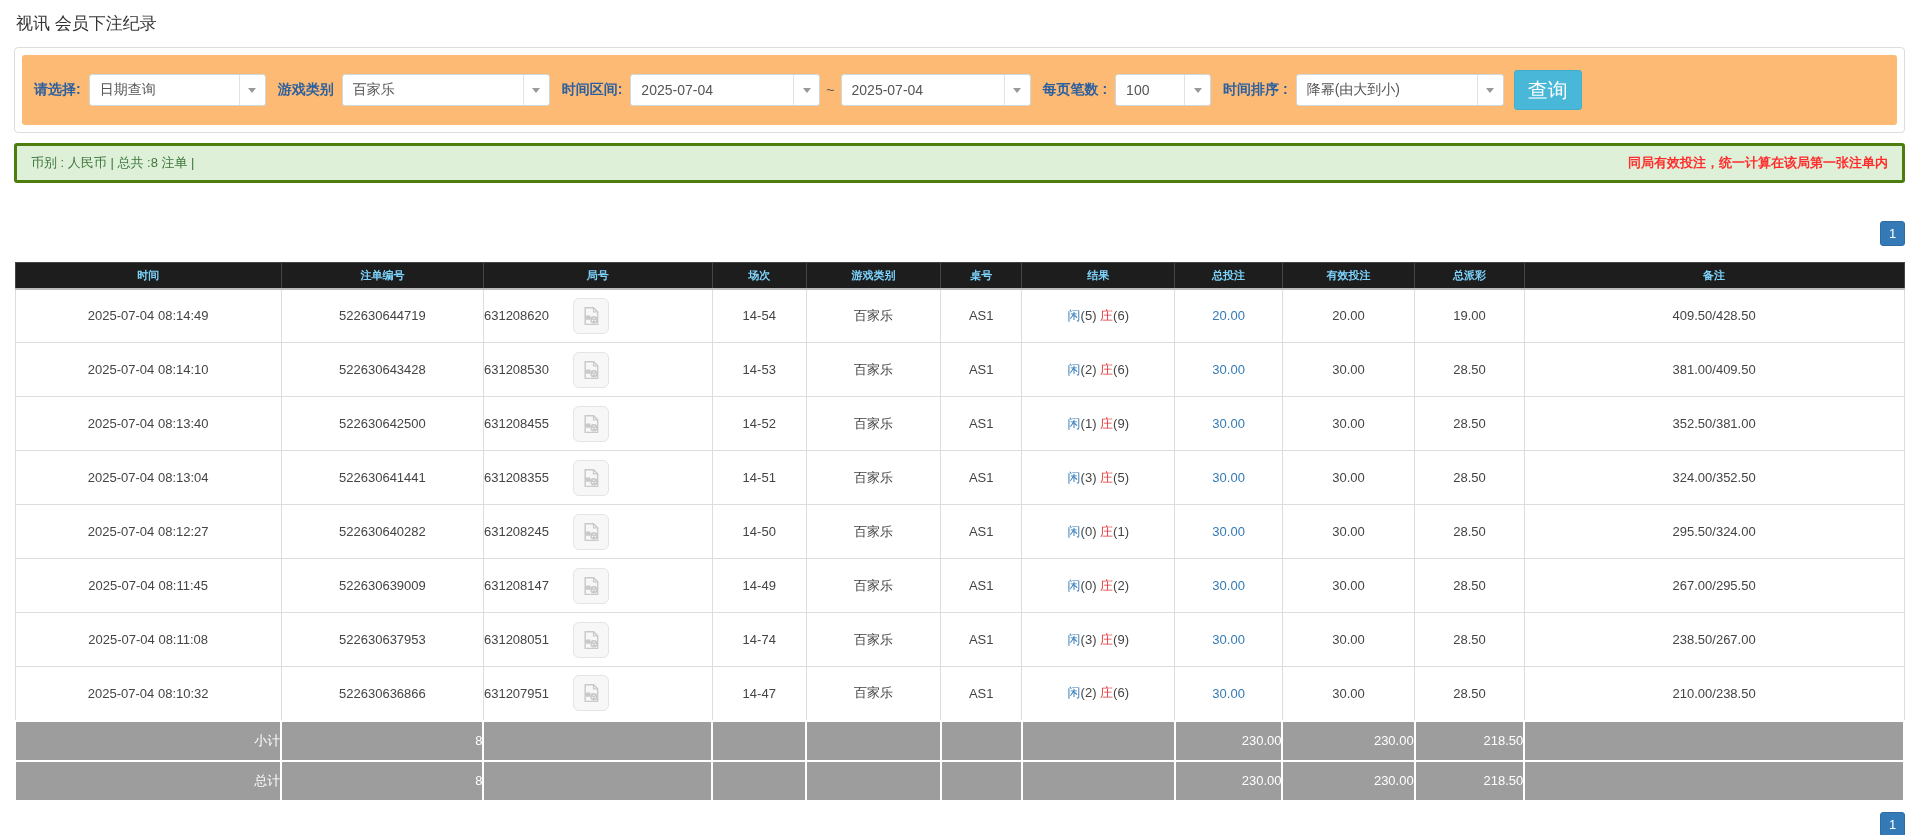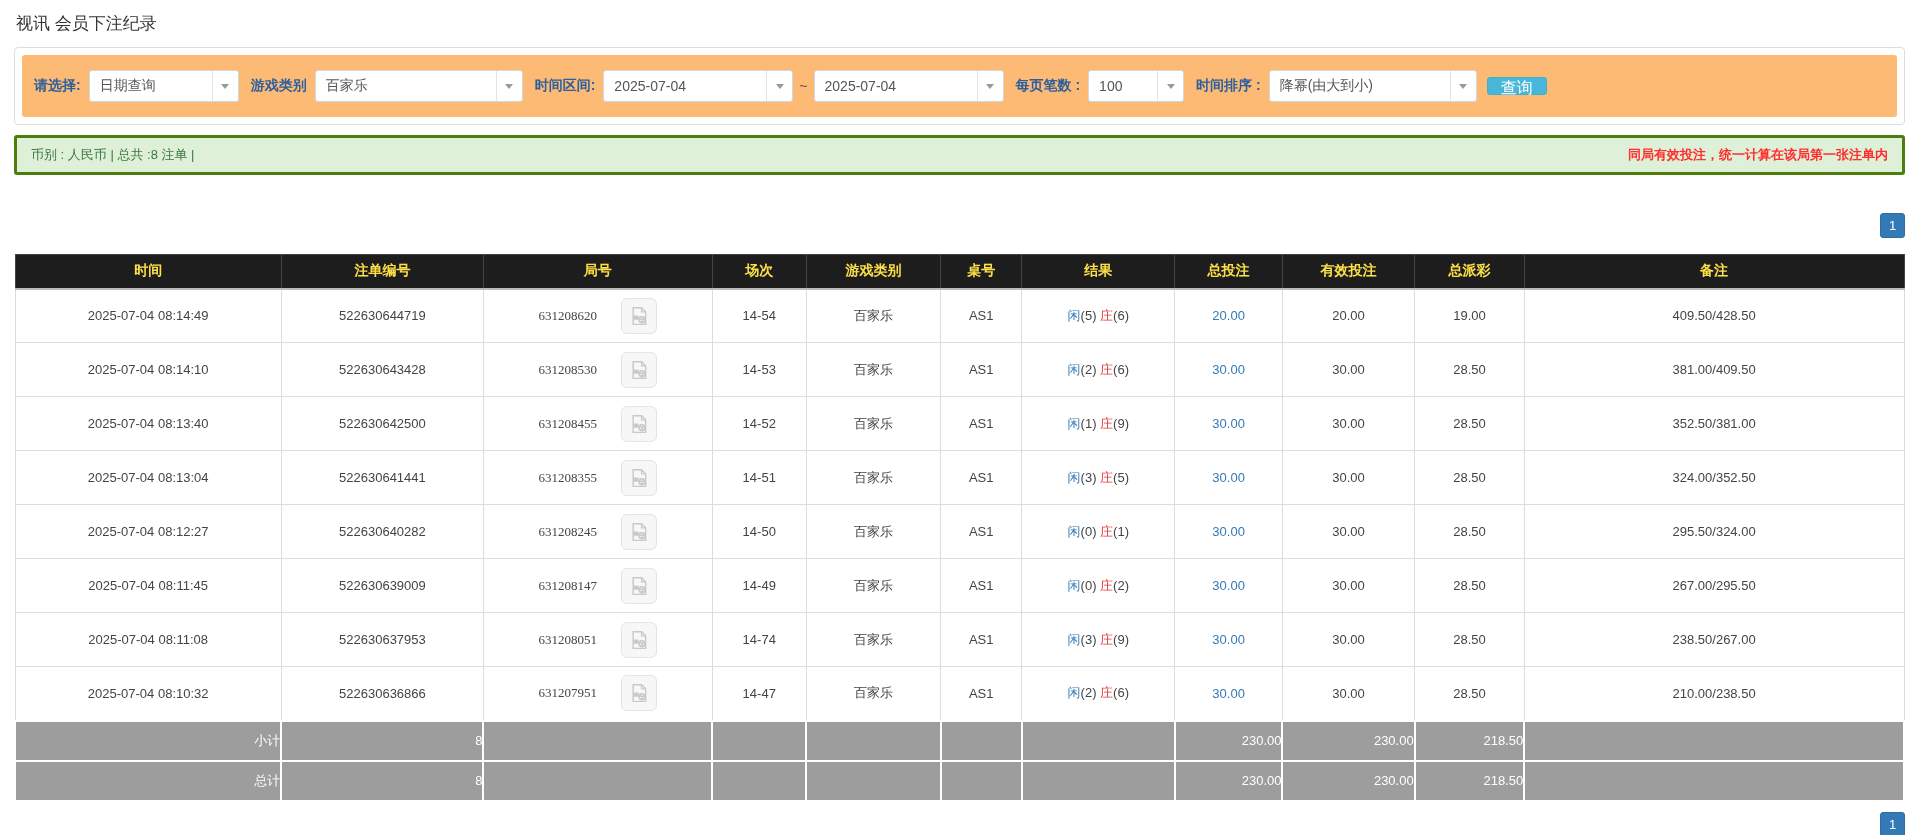--- a/index.html
+++ b/index.html
@@ -11,62 +11,62 @@
 
   
   .filter-panel { border:1px solid #ddd; border-radius:4px; background:#fff; padding:7px; }
   .filter-bar { background:#fdba74; border-radius:3px; padding:15px 10px; display:flex; align-items:center; }
   .f-label { color:#2b5f9e; font-weight:bold; font-size:14px; margin:0 8px 0 12px; white-space:nowrap; }
   .sel { background:#fff; border:1px solid #cfd9db; border-radius:3px; height:32px; display:flex; align-items:center; overflow:hidden; }
   .sel-text { padding:0 10px; font-size:14px; color:#555; flex:1; white-space:nowrap; }
   .sel-caret-box { width:26px; align-self:stretch; border-left:1px solid #e3e3e3; display:flex; align-items:center; justify-content:center; }
   .caret { width:0; height:0; border-left:4px solid transparent; border-right:4px solid transparent; border-top:5px solid #999; }
   .tilde { color:#555; font-size:14px; margin:0 6px; }
-  .btn-search { background:#49b8d8; border:1px solid #3fafd0; color:#fff; font-size:16px;
-    height:18px; padding:0 13px; border-radius:3px; margin-left:10px; cursor:pointer; }
+  .btn-search { background:#49b8d8; border:1px solid #3fafd0; color:#fff; font-size:20px;
+    height:40px; padding:0 13px; border-radius:3px; margin-left:10px; cursor:pointer; }
 
   
   .summary-bar { margin-top:10px; background:#dff0d8; border:3px solid #4d7c0f; border-radius:3px;
     height:40px; display:flex; align-items:center; justify-content:space-between; padding:0 14px; font-size:13px; }
   .summary-left { color:#3c763d; }
   .summary-right { color:#ff2d2d; font-weight:bold; }
 
   
   .pager-row { display:flex; justify-content:flex-end; }
   .pager-top { margin:38px 0 16px 0; }
   .pager-bottom { margin:10px 0 0 0; }
   .page-btn { min-width:25px; height:25px; background:#337ab7; border:1px solid #2e6da4; border-radius:3px;
     color:#fff; font-size:13px; display:flex; align-items:center; justify-content:center; cursor:pointer; }
 
   
   table.records { width:100%; border-collapse:collapse; table-layout:fixed; }
-  .records thead th { background:#1d1d1d; color:#fde047; font-size:14px; font-weight:bold;
-    height:34px; border:1px solid #454545; border-bottom:2px solid #bbb; }
+  .records thead th { background:#1d1d1d; color:#7dd3fc; font-size:11px; font-weight:bold;
+    height:26px; border:1px solid #454545; border-bottom:2px solid #bbb; }
   .records tbody td { background:#fff; border:1px solid #ddd; height:54px; text-align:center;
     font-size:13px; color:#444; vertical-align:middle; }
-  .round-cell-inner { display:flex; align-items:center; justify-content:center; gap:24px;font-family:Liberation Serif, serif; }
+  .round-cell-inner { display:flex; align-items:center; justify-content:flex-start; gap:24px; }
   .video-btn { width:36px; height:36px; background:#f7f7f7; border:1px solid #e4e4e4; border-radius:6px;
     display:inline-flex; align-items:center; justify-content:center; cursor:pointer; }
   .result-player { color:#337ab7; }
   .result-banker { color:#e4393c; }
   .bet-link { color:#337ab7; text-decoration:none; cursor:pointer; }
   .records tfoot td { background:#9d9d9d; color:#fff; font-size:13px; height:40px; text-align:right;
     border:2px solid #fff; vertical-align:middle; }
 </style>
 </head>
 <body>
 
 <div class="container">
 
   <div class="page-title">视讯 会员下注纪录</div>
 
   <div class="filter-panel">
     <div class="filter-bar">
       <span class="f-label" style="margin-left:2px">请选择:</span>
-      <div class="sel" style="width:150px">
+      <div class="sel" style="width:177px">
         <span class="sel-text">日期查询</span>
         <span class="sel-caret-box">
             <span class="caret"></span>
           </span>
       </div>
 
       <span class="f-label">游戏类别</span>
       <div class="sel" style="width:208px">
         <span class="sel-text">百家乐</span>
         <span class="sel-caret-box">

